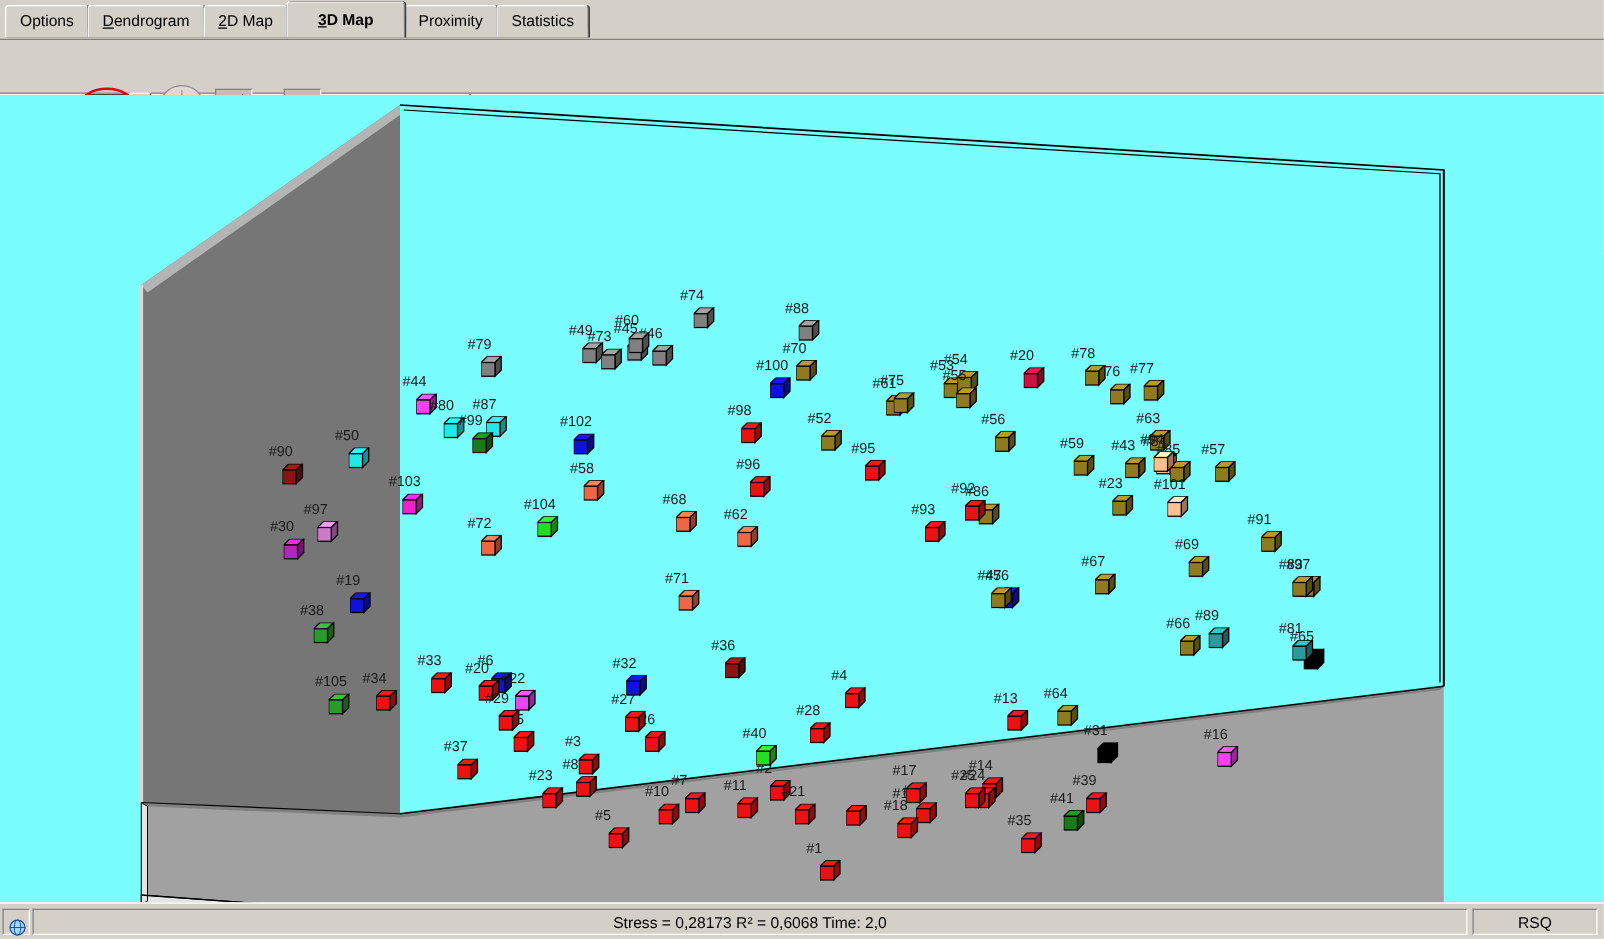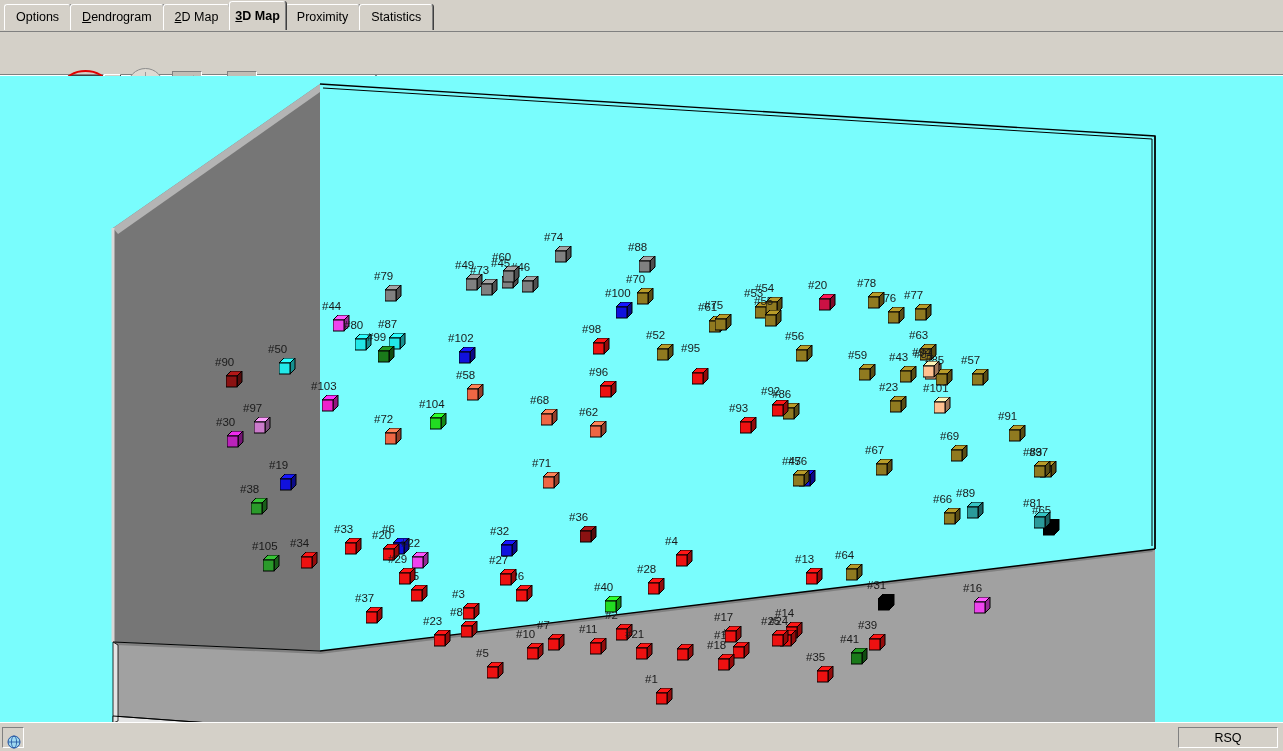--- a/index.html
+++ b/index.html
@@ -28,21 +28,21 @@
     box-shadow:1px 0 0 #404040;
     border-radius:3px 3px 0 0;
     white-space:nowrap;
     cursor:default;
   }
   .tab.active{
     height:28px;line-height:28px;font-weight:bold;
     background:#d4d0c8;
     position:relative;z-index:5;
     margin-top:-3px;
-    padding:0 5px;
+    padding:0 24px;
     text-align:center;
   }
   .tab u{text-decoration:underline;}
 
   
   #toolbar{
     position:absolute;left:0;top:32px;width:1283px;height:43px;
     background:#d4d0c8;
     box-sizing:border-box;
     border-bottom:1px solid #808080;
@@ -1029,21 +1029,21 @@
         </svg>
       </div>
       <div class="clabel" style="left: 912px; top: 270px;">#94</div>
       <div class="cube" title="#94" style="left: 923px; top: 285px;">
         <svg width="18" height="18" viewBox="0 0 18 18">
           <polygon points="0,5 5,0 16,0 11,5" fill="rgb(255,246,184)" stroke="#000" stroke-width="1"></polygon>
           <polygon points="11,5 16,0 16,11 11,16" fill="rgb(158,119,89)" stroke="#000" stroke-width="1"></polygon>
           <rect x="0" y="5" width="11" height="11" fill="#ffc090" stroke="#000" stroke-width="1"></rect>
         </svg>
       </div>
-      <div class="clabel" style="left: 681px; top: 266px; text-align: center;">#95</div>
+      <div class="clabel" style="left: 681px; top: 277px; text-align: center;">#95</div>
       <div class="cube" title="#95" style="left: 692px; top: 292px;">
         <svg width="18" height="18" viewBox="0 0 18 18">
           <polygon points="0,5 5,0 16,0 11,5" fill="rgb(255,22,22)" stroke="#000" stroke-width="1"></polygon>
           <polygon points="11,5 16,0 16,11 11,16" fill="rgb(148,11,11)" stroke="#000" stroke-width="1"></polygon>
           <rect x="0" y="5" width="11" height="11" fill="#ee1111" stroke="#000" stroke-width="1"></rect>
         </svg>
       </div>
       <div class="clabel" style="left: 589px; top: 290px;">#96</div>
       <div class="cube" title="#96" style="left: 600px; top: 305px;">
         <svg width="18" height="18" viewBox="0 0 18 18">
@@ -1128,14 +1128,15 @@
 </div>
 
 <div id="statusbar">
   <div class="spanel" id="sp-left">
     <svg id="globe" width="14" height="14" viewBox="0 0 14 14">
       <circle cx="7" cy="7" r="6" fill="#9fd8f0" stroke="#2050a0"></circle>
       <ellipse cx="7" cy="7" rx="2.6" ry="6" fill="none" stroke="#2050a0" stroke-width="0.8"></ellipse>
       <line x1="1" y1="7" x2="13" y2="7" stroke="#2050a0" stroke-width="0.8"></line>
     </svg>
   </div>
+  <div class="spanel" id="sp-mid">Stress = 0,28173    R² = 0,6068  Time: 2,0</div>
   <div class="spanel" id="sp-right">RSQ</div>
 </div>
 
 </body></html>

